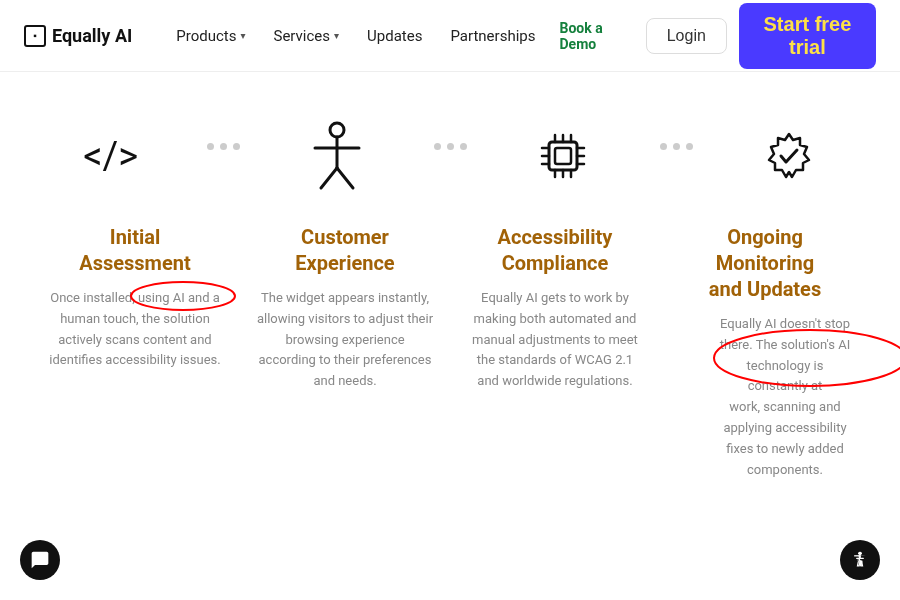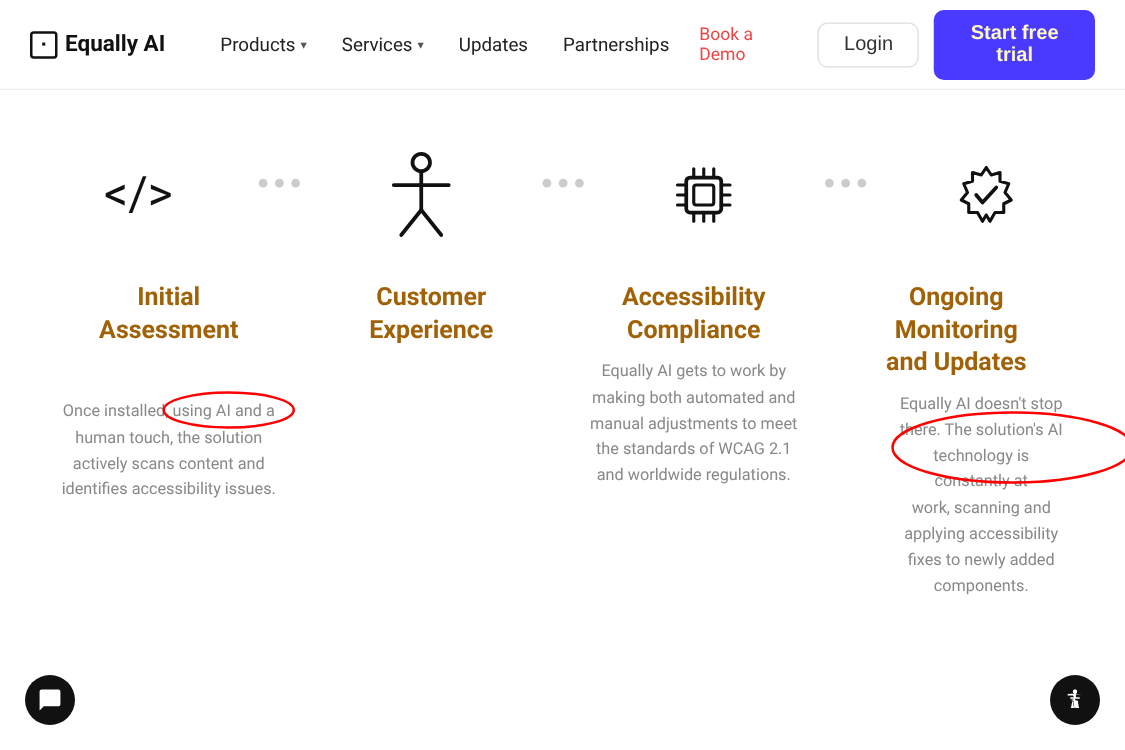--- a/index.html
+++ b/index.html
@@ -52,36 +52,37 @@
       font-size: 10px;
       color: #555;
     }
     .nav-actions {
       display: flex;
       align-items: center;
       gap: 12px;
     }
     .btn-demo {
       font-size: 14px;
-      color: #ef4444;
+      color: #15803d;
       cursor: pointer;
       padding: 8px 12px;
+      font-weight: bold;
     }
     .btn-login {
       font-size: 16px;
       color: #333;
       cursor: pointer;
       padding: 8px 20px;
       border: 1px solid #ddd;
       border-radius: 8px;
       background: #fff;
     }
     .btn-trial {
-      font-size: 16px;
-      color: #fef9c3;
+      font-size: 20px;
+      color: #fde047;
       cursor: pointer;
       padding: 10px 20px;
       border: none;
       border-radius: 8px;
       background: #4a3aff;
       font-weight: 600;
     }
 
     
     .main {
@@ -295,32 +296,35 @@
     </div>
 
   </div>
 
   <div class="cards-row">
 
     <div class="card">
       <div class="card-title">Initial<br>Assessment</div>
       <div class="card-desc card-desc-wrap" style="position:relative;">
         Once installed,
-        <span style="position:relative; display:inline-block;margin-top:32px;">
+        <span style="position:relative; display:inline-block;">
           using AI and
           <svg style="position:absolute;top:-8px;left:-10px;pointer-events:none;" width="110" height="32" viewBox="0 0 110 32">
             <ellipse cx="55" cy="16" rx="52" ry="14" stroke="red" stroke-width="2" fill="none"></ellipse>
           </svg>
         </span>
         a human touch, the solution actively scans content and identifies accessibility issues.
       </div>
     </div>
 
     <div class="card">
       <div class="card-title">Customer<br>Experience</div>
+      <div class="card-desc">
+        The widget appears instantly, allowing visitors to adjust their browsing experience according to their preferences and needs.
+      </div>
     </div>
 
     <div class="card">
       <div class="card-title">Accessibility<br>Compliance</div>
       <div class="card-desc">
         Equally AI gets to work by making both automated and manual adjustments to meet the standards of WCAG 2.1 and worldwide regulations.
       </div>
     </div>
 
     <div class="card">

